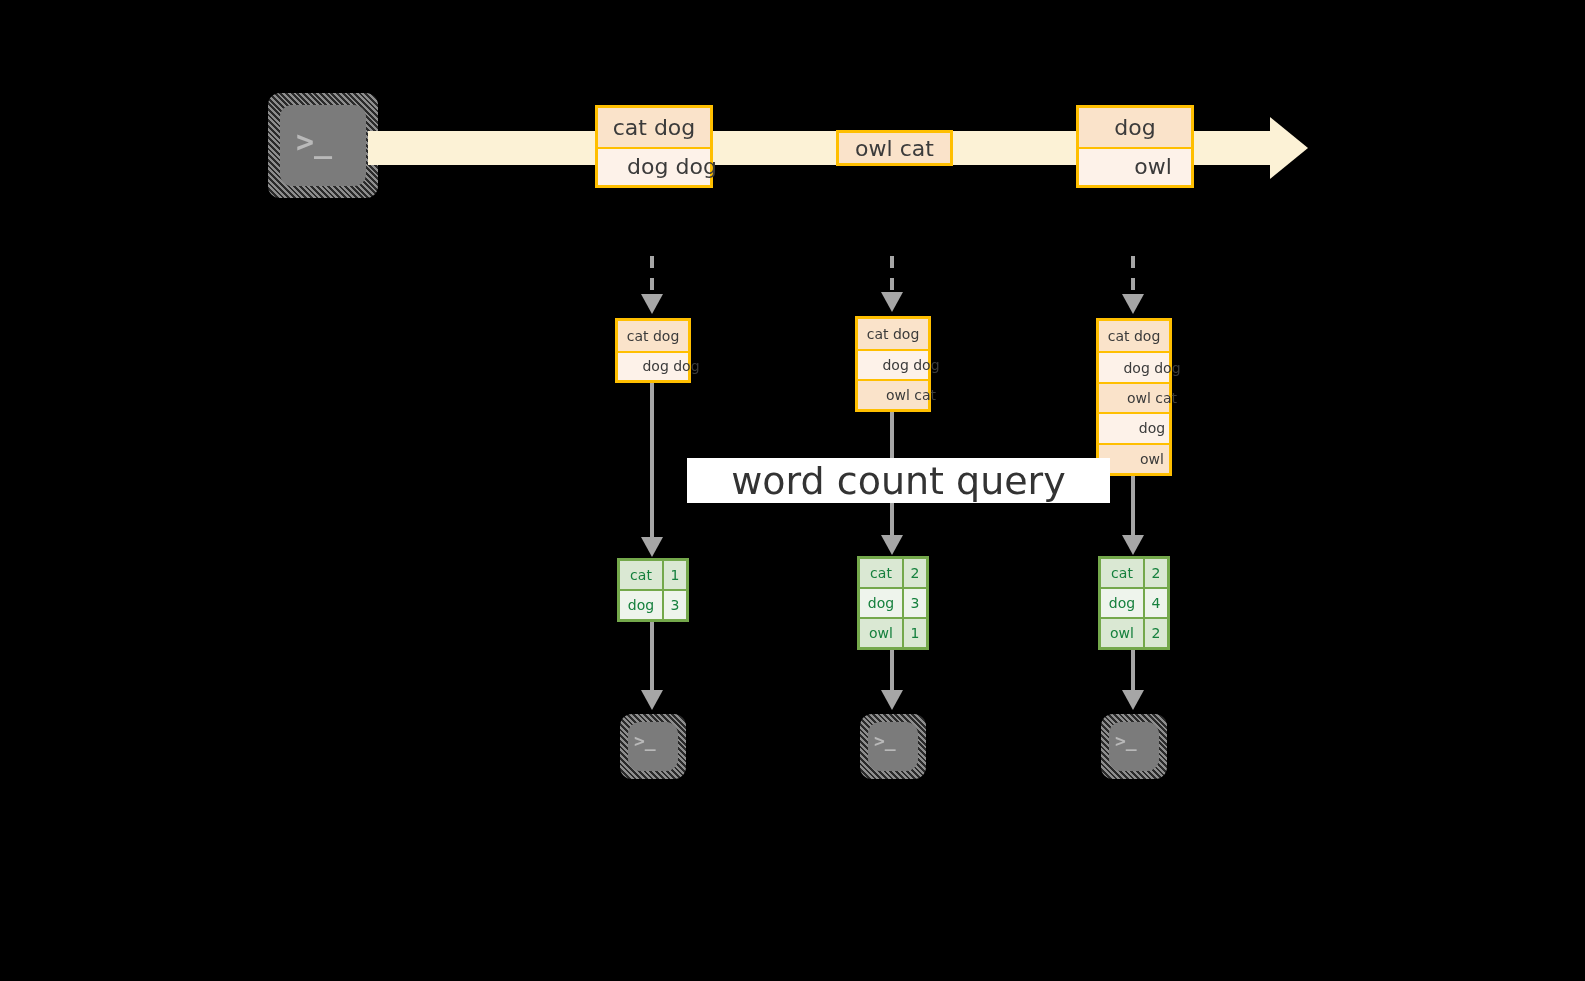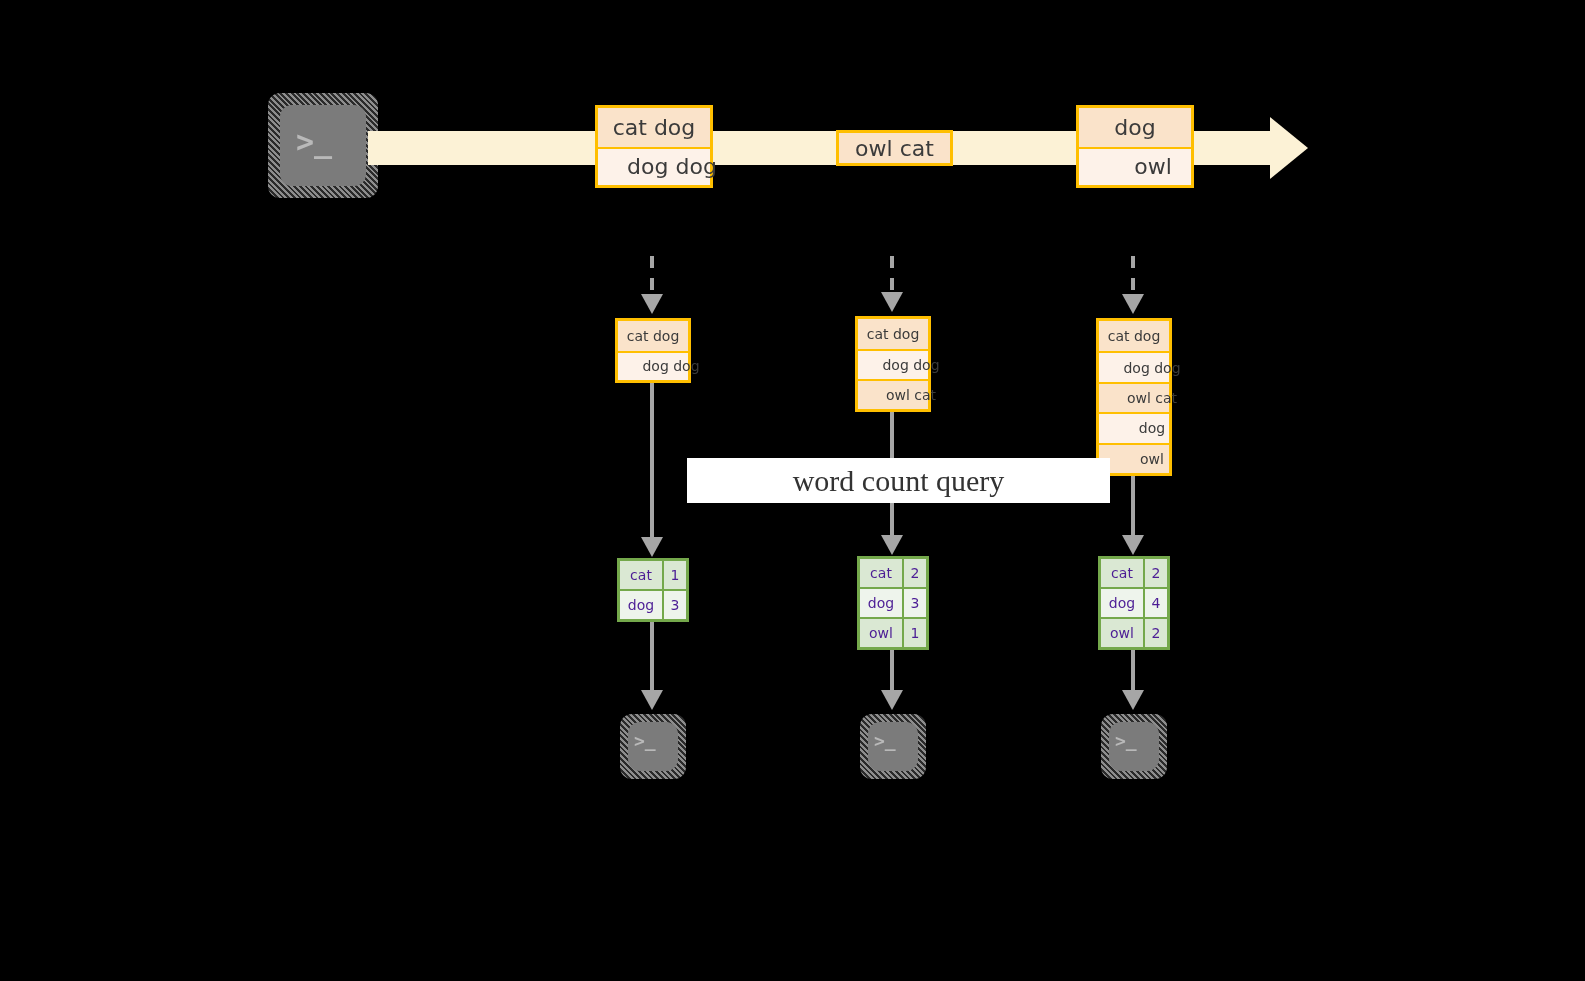--- a/index.html
+++ b/index.html
@@ -91,21 +91,21 @@
     flex: 1 1 auto;
     background: #eef4ec;
   }
   .grow.alt { background: #dae8d3; }
   .grow + .grow { border-top: 2px solid #74a84b; }
   .gcell {
     box-sizing: border-box;
     display: flex;
     align-items: center;
     justify-content: center;
-    color: #4c1d95;
+    color: #15803d;
     white-space: nowrap;
   }
   .gcell.key { flex: 0 0 auto; }
   .gcell.val { flex: 1 1 auto; border-left: 2px solid #74a84b; }
   
   .line {
     position: absolute;
     background: #a6a6a6;
   }
   .line.dashed {
@@ -262,16 +262,16 @@
   <div class="line" style="left:1131px; top:650px; width:4px; height:44px;"></div>
   <div class="ahead" style="left:1122px; top:690px;"></div>
 
   <div class="term" style="left:1101px; top:714px; width:66px; height:65px;">
     <div class="hatch"></div>
     <div class="face" style="left:8px; top:8px; right:8px; bottom:8px;"></div>
     <div class="glyph" style="left:14px; top:18px; font-size:18px;">&gt;_</div>
   </div>
 
   <div class="label-band" style="left:687px; top:458px; width:423px; height:45px;">
-    <span style="font-size:30px;font-family:Liberation Serif, serif;">word count query</span>
+    <span style="font-size:38px;">word count query</span>
   </div>
 
 </div>
 
 </body></html>

